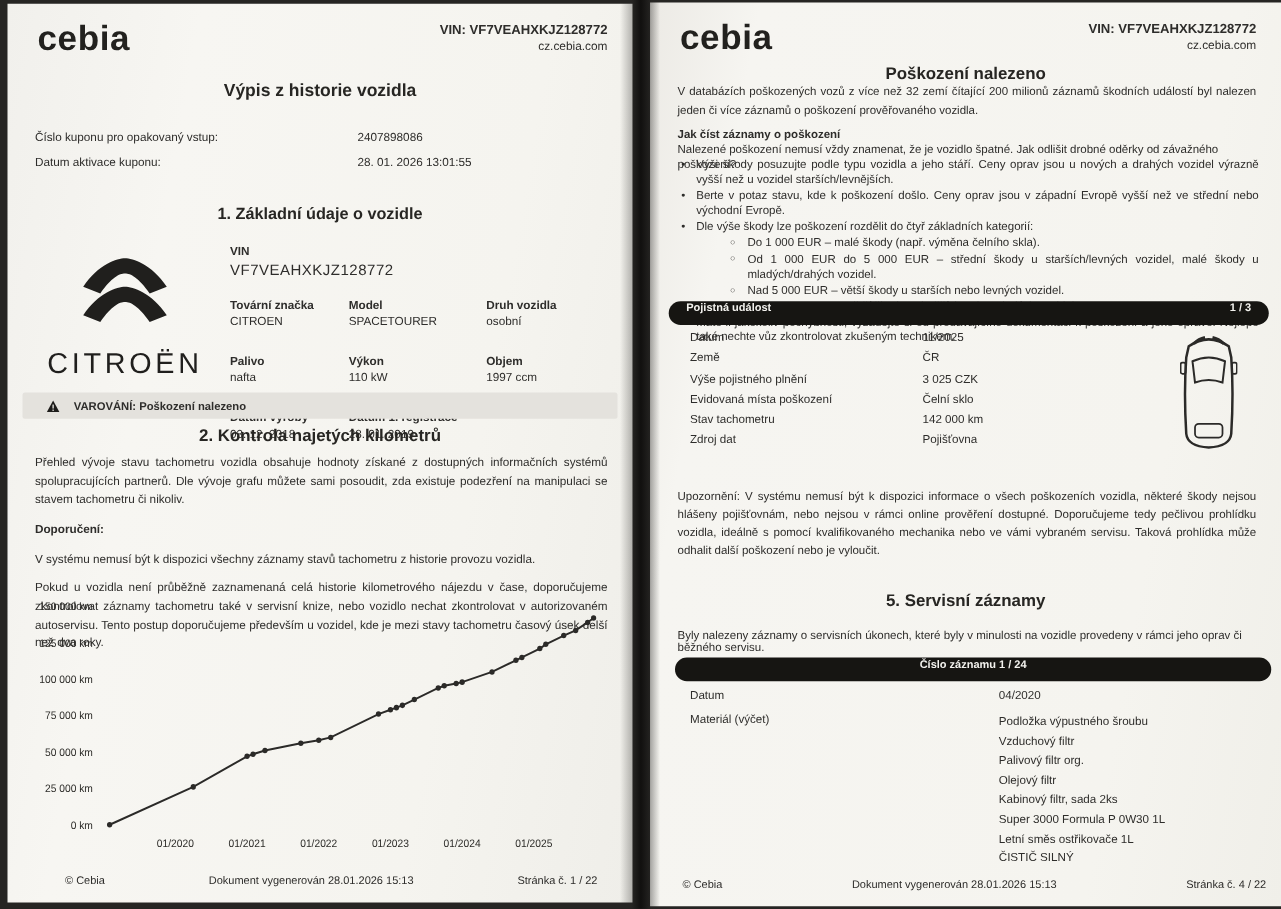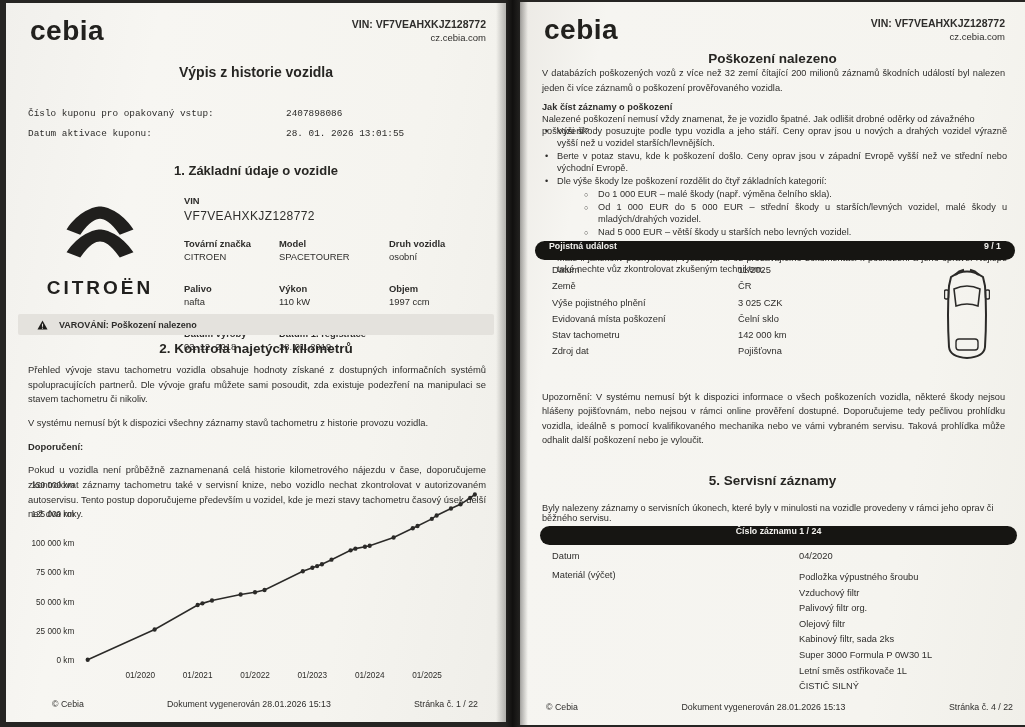--- a/index.html
+++ b/index.html
@@ -22,26 +22,26 @@
   .hdr{position:absolute;top:15px;left:24px;right:20px;display:flex;justify-content:space-between;align-items:flex-start;}
   .brand{font-size:28px;font-weight:bold;letter-spacing:.5px;color:#22211e;line-height:.9;}
   .hdr-right{text-align:right;line-height:1.3;}
   .hdr-vin{font-size:10.5px;font-weight:bold;}
   .hdr-site{font-size:9.5px;}
 
   .center-title{position:absolute;left:0;width:100%;text-align:center;font-weight:bold;color:#272623;}
 
   
   .coupon{position:absolute;top:96px;left:22px;right:20px;font-size:9.4px;}
-  .coupon-row{display:flex;height:20px;align-items:flex-end;font-family:Liberation Mono, monospace;}
+  .coupon-row{display:flex;height:20px;align-items:center;}
   .coupon-row .lbl{width:258px;}
   .s1-content .lbl{font-weight:bold;}
   .citroen{position:absolute;left:26px;top:202px;width:136px;text-align:center;}
   .citroen svg{width:76px;height:64px;display:block;margin:0 auto;}
-  .citroen-name{font-size:19px;font-weight:bold;letter-spacing:3px;color:#201f1d;margin-top:8px;}
+  .citroen-name{font-size:23px;font-weight:normal;letter-spacing:3px;color:#201f1d;margin-top:8px;}
   .veh{position:absolute;left:178px;top:192px;right:18px;font-size:9.4px;}
   .veh-vin-lbl{font-weight:bold;}
   .veh-vin-val{font-size:12px;letter-spacing:.4px;margin-top:3px;}
   .veh-grid{display:grid;grid-template-columns:95px 110px 1fr;row-gap:21px;margin-top:15px;}
   .veh-cell .lbl{font-weight:bold;}
   .veh-cell .val{margin-top:2px;}
   .warnbar{position:absolute;top:311px;left:12px;right:12px;height:21px;background:#e4e2dd;
     display:flex;align-items:center;gap:11px;padding-left:19px;font-size:9px;font-weight:bold;border-radius:2px;}
   .warnbar svg{width:11px;height:10px;flex:none;}
   .s2-body{position:absolute;top:360px;left:22px;right:20px;font-size:9.4px;line-height:1.56;text-align:justify;}
@@ -165,22 +165,22 @@
         <rect x="10.8" y="8" width="2.4" height="7" fill="#e4e2dd"></rect>
         <rect x="10.8" y="16.8" width="2.4" height="2.4" fill="#e4e2dd"></rect>
       </svg>
       <span>VAROVÁNÍ: Poškození nalezeno</span>
     </div>
 
     <div class="center-title" style="top:338px;font-size:13.5px;">2. Kontrola najetých kilometrů</div>
 
     <div class="s2-body">
       <p class="para">Přehled vývoje stavu tachometru vozidla obsahuje hodnoty získané z dostupných informačních systémů spolupracujících partnerů. Dle vývoje grafu můžete sami posoudit, zda existuje podezření na manipulaci se stavem tachometru či nikoliv.</p>
+      <p class="para bold">Doporučení:</p>
       <p class="para">V systému nemusí být k dispozici všechny záznamy stavů tachometru z historie provozu vozidla.</p>
-      <p class="para bold">Doporučení:</p>
       <p class="para">Pokud u vozidla není průběžně zaznamenaná celá historie kilometrového nájezdu v čase, doporučujeme zkontrolovat záznamy tachometru také v servisní knize, nebo vozidlo nechat zkontrolovat v autorizovaném autoservisu. Tento postup doporučujeme především u vozidel, kde je mezi stavy tachometru časový úsek delší než dva roky.</p>
     </div>
 
     <div class="chart-wrap">
       <svg id="mileage-chart" viewBox="0 0 500 212" preserveAspectRatio="none">
           <text x="61" y="19.0" text-anchor="end">150 000 km</text>
           <text x="61" y="47.8" text-anchor="end">125 000 km</text>
           <text x="61" y="76.7" text-anchor="end">100 000 km</text>
           <text x="61" y="105.5" text-anchor="end">75 000 km</text>
           <text x="61" y="134.3" text-anchor="end">50 000 km</text>
@@ -253,21 +253,21 @@
       <div class="bullet">Dle výše škody lze poškození rozdělit do čtyř základních kategorií:</div>
       <div class="subbullet">Do 1 000 EUR – malé škody (např. výměna čelního skla).</div>
       <div class="subbullet">Od 1 000 EUR do 5 000 EUR – střední škody u starších/levných vozidel, malé škody u mladých/drahých vozidel.</div>
       <div class="subbullet">Nad 5 000 EUR – větší škody u starších nebo levných vozidel.</div>
       <div class="subbullet">Nad 10 000 EUR – větší škody u dražších nebo mladých vozidel.</div>
       <div class="bullet">Máte-li jakékoliv pochybnosti, vyžádejte si od prodávajícího dokumentaci k poškození a jeho opravě. Nejlépe také nechte vůz zkontrolovat zkušeným technikem.</div>
     </div>
 
     <div class="blackbar claim-bar">
       <span>Pojistná událost</span>
-      <span>9 / 1</span>
+      <span>1 / 3</span>
     </div>
 
     <div class="kv-rows claim-rows">
       <div class="kv-row">
         <span class="lbl">Datum</span>
         <span class="val">11/2025</span>
       </div>
       <div class="kv-row">
         <span class="lbl">Země</span>
         <span class="val">ČR</span>

